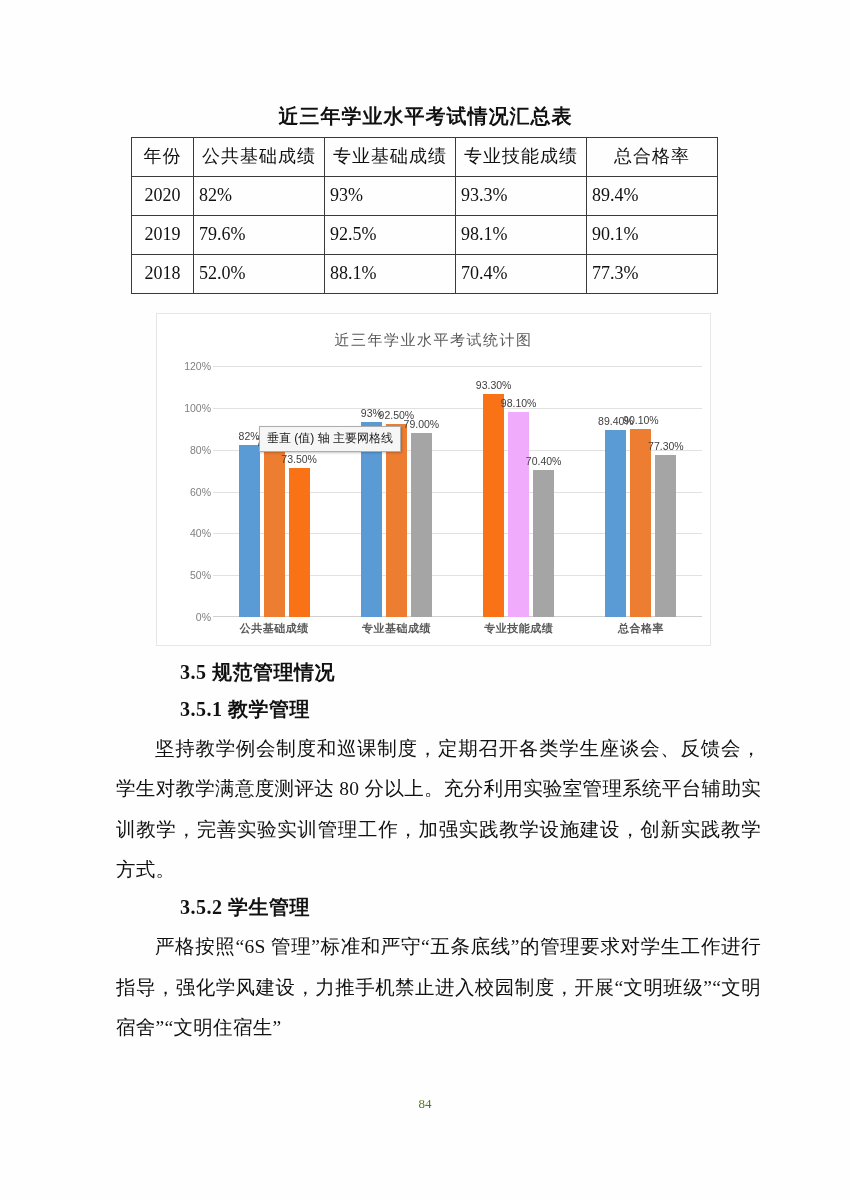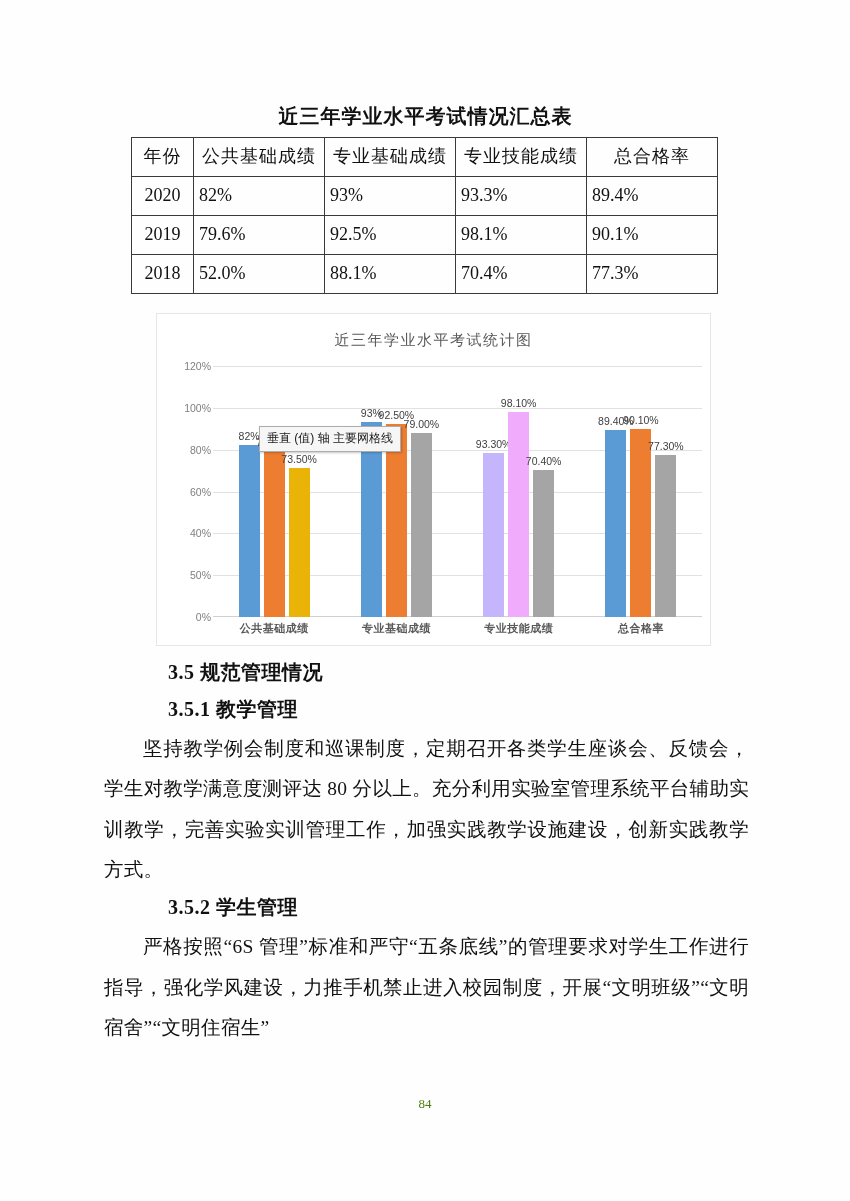--- a/index.html
+++ b/index.html
@@ -205,21 +205,21 @@
     font-size: 12px;
     color: #1a1a1a;
     white-space: nowrap;
     z-index: 40;
     font-family: "Liberation Sans", "DejaVu Sans", sans-serif;
   }
 
   
   .body-block {
     position: absolute;
-    left: 104px;
+    left: 116px;
     top: 655px;
     width: 645px;
   }
   h3.heading {
     font-family: "Liberation Serif", "DejaVu Serif", serif;
     font-weight: bold;
     font-size: 20px;
     margin: 0 0 2px 0;
     padding-left: 64px;
     letter-spacing: 0.5px;
@@ -330,41 +330,41 @@
         </div>
       <div class="groups">
           <div class="group">
             <div class="bars">
               <div class="bar s0" style="height: 171.517px; background: rgb(91, 155, 213);">
                 <span class="dlabel">82%</span>
               </div>
               <div class="bar s1" style="height: 166.497px; background: rgb(237, 125, 49);">
                 <span class="dlabel">79.60%</span>
               </div>
-              <div class="bar s2" style="height: 149px; background: #eab308;">
+              <div class="bar s2" style="height: 149px; background: #f97316;">
                 <span class="dlabel">73.50%</span>
               </div>
             </div>
           </div>
           <div class="group">
             <div class="bars">
               <div class="bar s0" style="height: 194.525px; background: rgb(91, 155, 213);">
                 <span class="dlabel">93%</span>
               </div>
               <div class="bar s1" style="height: 193.479px; background: rgb(237, 125, 49);">
                 <span class="dlabel">92.50%</span>
               </div>
               <div class="bar s2" style="height: 184.276px; background: rgb(165, 165, 165);">
                 <span class="dlabel">79.00%</span>
               </div>
             </div>
           </div>
           <div class="group">
             <div class="bars">
-              <div class="bar s0" style="height: 164px; background: #c4b5fd; text-decoration: underline;">
+              <div class="bar s0" style="height: 223px; background: #f97316; text-decoration: underline;">
                 <span class="dlabel">93.30%</span>
               </div>
               <div class="bar s1" style="height: 205.192px; background: #f0abfc;">
                 <span class="dlabel">98.10%</span>
               </div>
               <div class="bar s2" style="height: 147.253px; background: rgb(165, 165, 165);">
                 <span class="dlabel">70.40%</span>
               </div>
             </div>
           </div>

